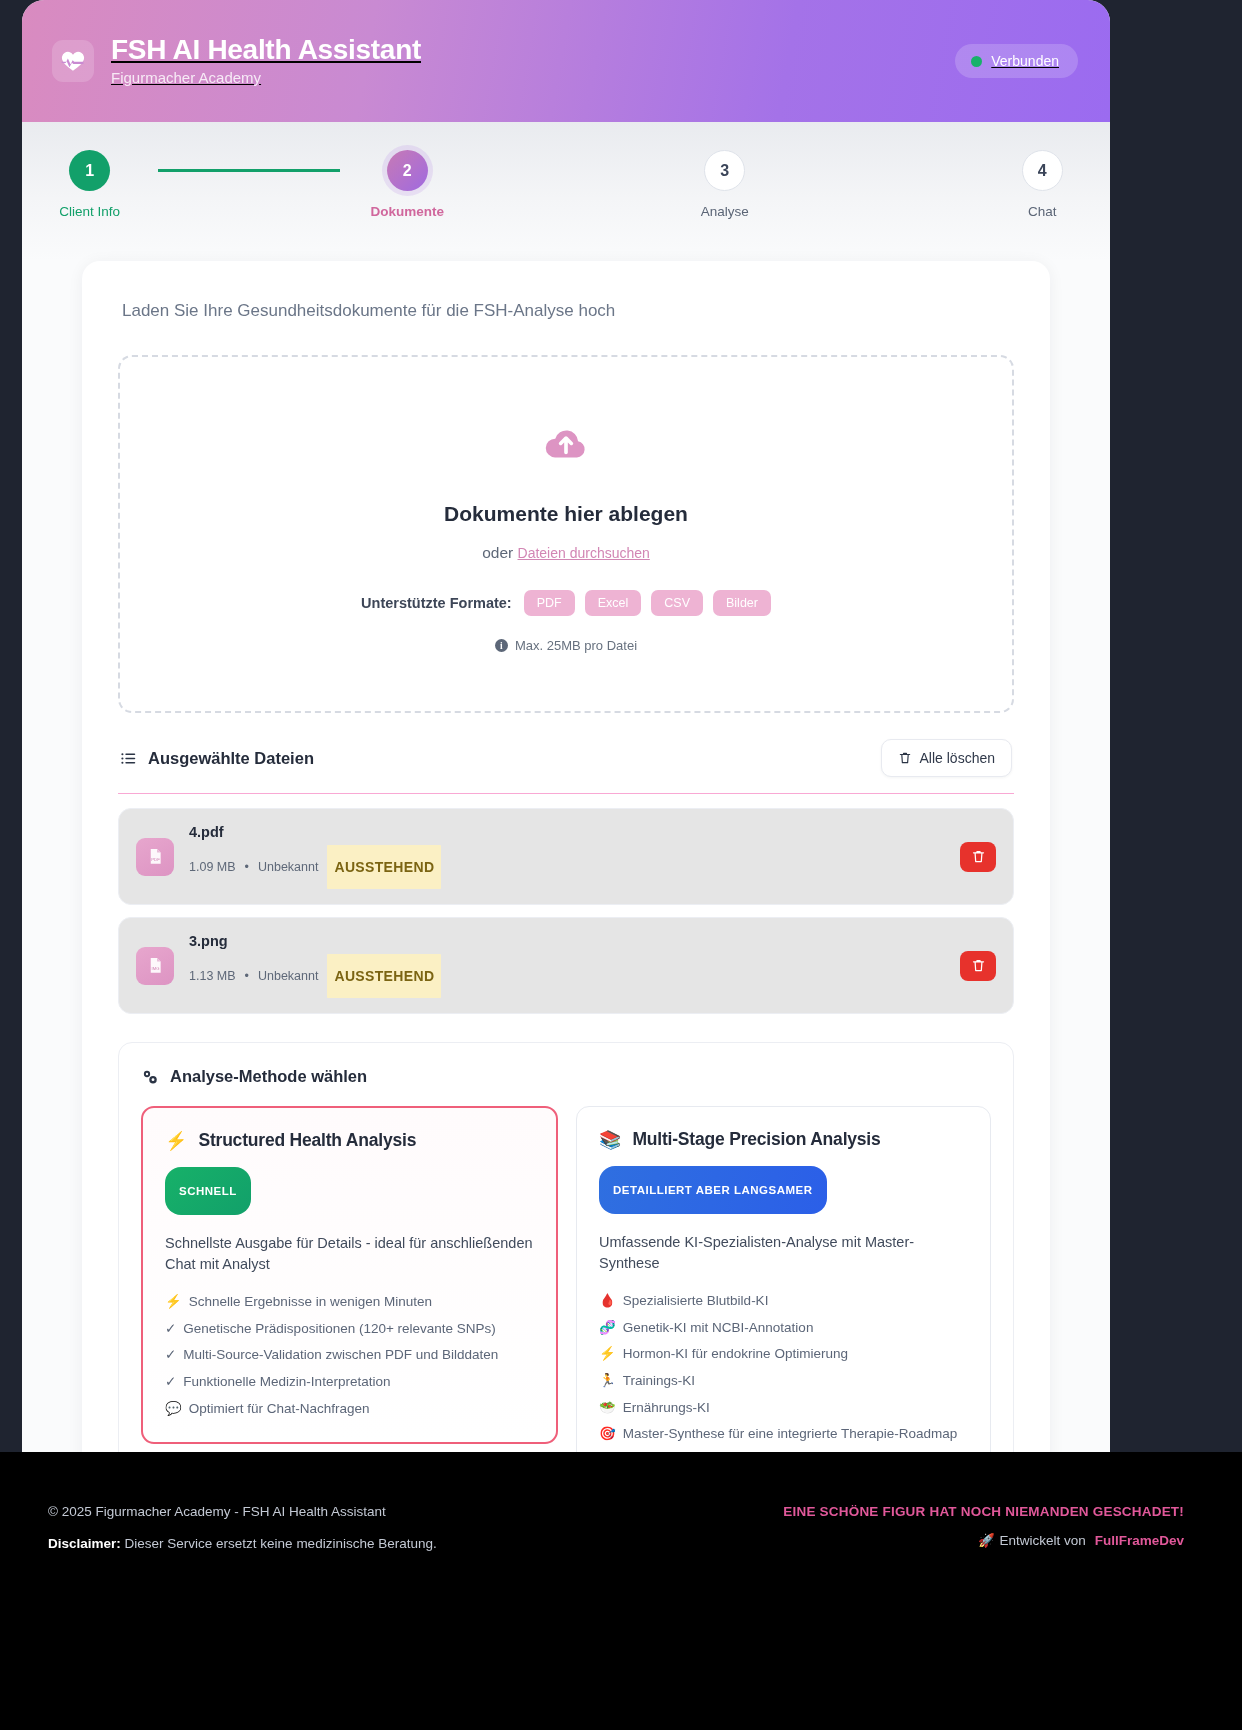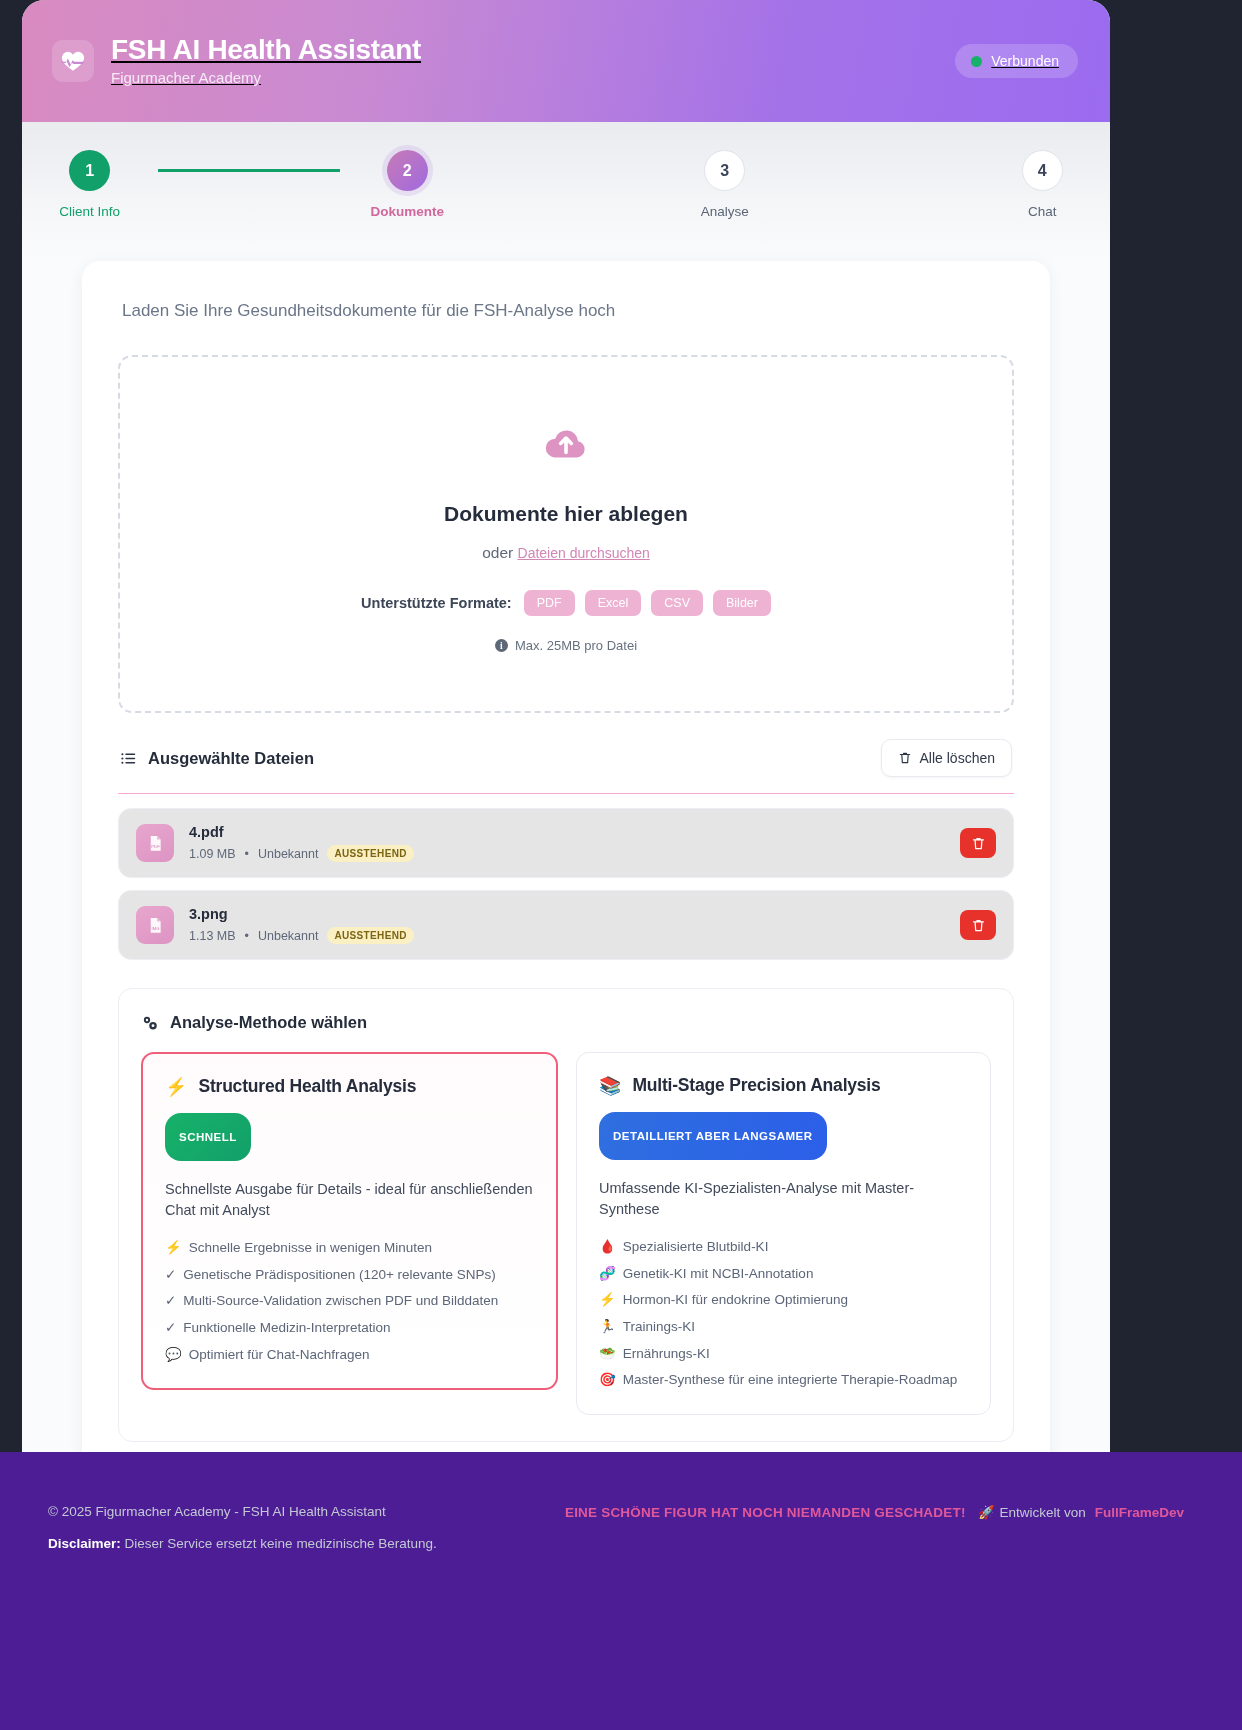--- a/index.html
+++ b/index.html
@@ -206,22 +206,22 @@
     display: flex; align-items: center; justify-content: center;
     flex: none; margin-right: 15px;
   }
   .file-thumb svg { width: 19px; height: 19px; display: block; }
   .file-info { display: flex; flex-direction: column; gap: 5px; }
   .file-name { font-size: 14.5px; font-weight: 700; color: #252c3b; }
   .file-meta { display: flex; align-items: center; gap: 9px; }
   .file-meta-text { font-size: 12.5px; color: #5e6878; }
   .badge-pending {
     background: #fbf0c4; color: #7b6412;
-    font-size: 10px; font-weight: 700; letter-spacing: 0.35px;
-    border-radius: 9px; padding: 3px 7px;
+    font-size: 14px; font-weight: 700; letter-spacing: 0.35px;
+    border-radius: 1px; padding: 14px 7px;
   }
   .btn-del {
     margin-left: auto;
     width: 36px; height: 30px; border-radius: 8px;
     background: #e7322c; border: none; cursor: pointer;
     display: flex; align-items: center; justify-content: center;
   }
   .btn-del svg { width: 15px; height: 15px; display: block; }
 
   
@@ -301,30 +301,30 @@
     box-shadow: 0 2px 7px rgba(22,30,48,0.05);
   }
   .arrow-left { width: 15px; height: 15px; display: block; }
 
   
   .footer {
     position: absolute;
     left: 0; bottom: 0;
     width: 1242px;
     height: 278px;
-    background: #4c1d95;
+    background: #000000;
     padding: 52px 58px 0 48px;
     display: flex; justify-content: space-between; align-items: flex-start;
   }
   .foot-left { display: flex; flex-direction: column; gap: 17px; }
   .foot-copy { font-size: 13.5px; color: #c3c9d4; }
   .foot-disc { font-size: 13.5px; color: #c3c9d4; }
   .foot-disc b { color: #ffffff; font-weight: 700; }
 
-  .foot-right { display: flex; align-items: flex-end; gap: 13px; }
+  .foot-right { display: flex; flex-direction: column; align-items: flex-end; gap: 13px; }
   .foot-slogan {
     font-size: 13.5px; font-weight: 700; letter-spacing: 0.2px;
     color: #e1589a;
   }
   .foot-dev { font-size: 13.5px; color: #c3c9d4; display: flex; align-items: center; gap: 4px; }
   .foot-dev-link { color: #e1589a; font-weight: 700; margin-left: 5px; }
 </style>
 </head>
 <body>
 

